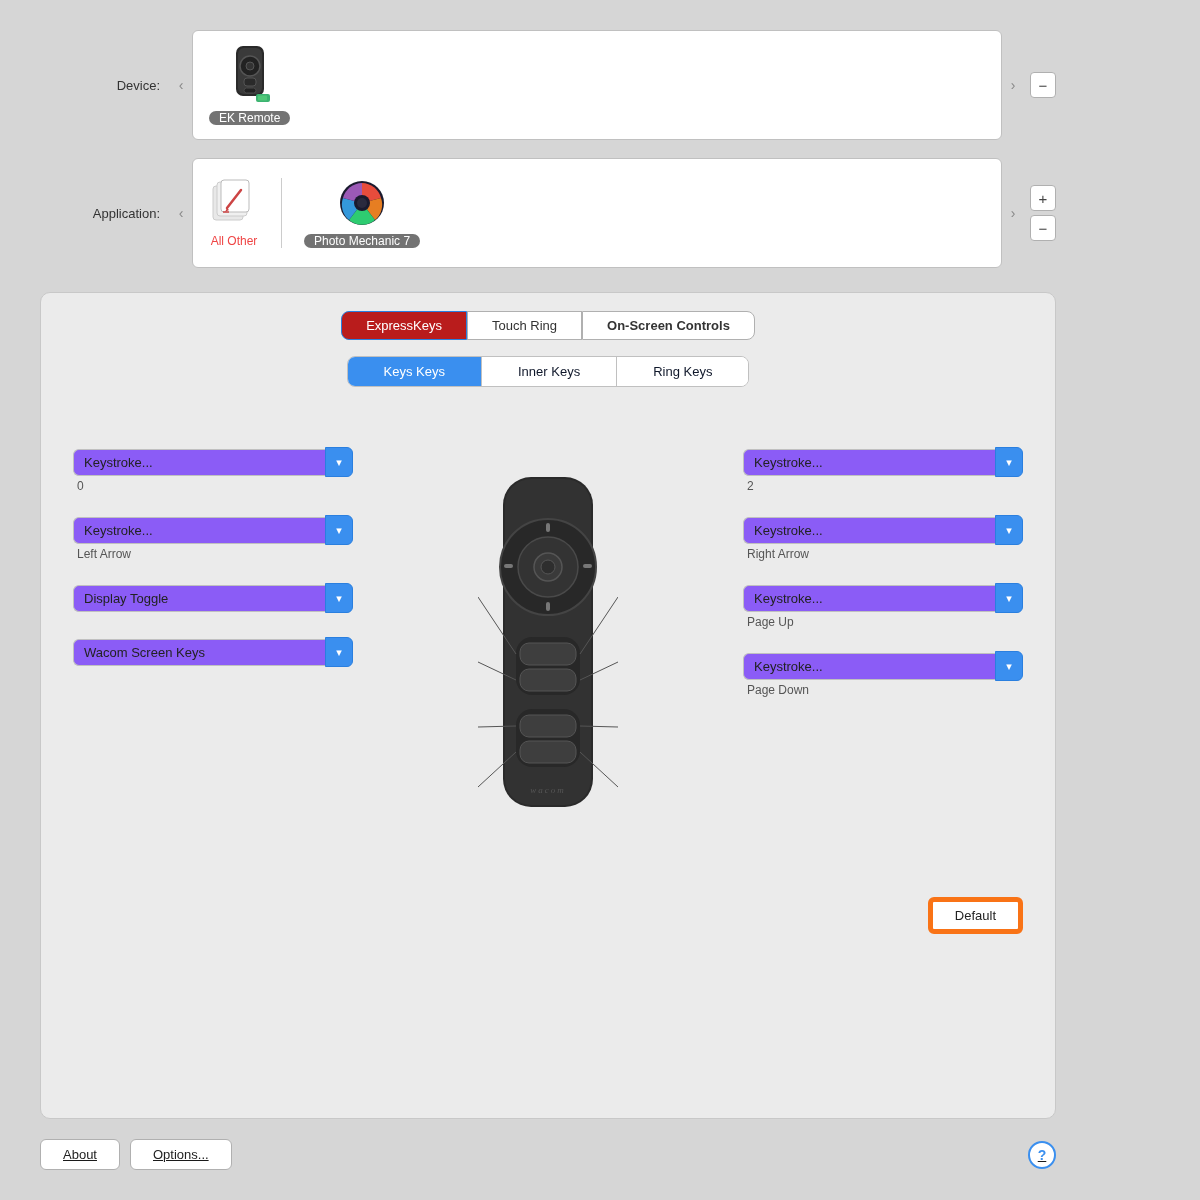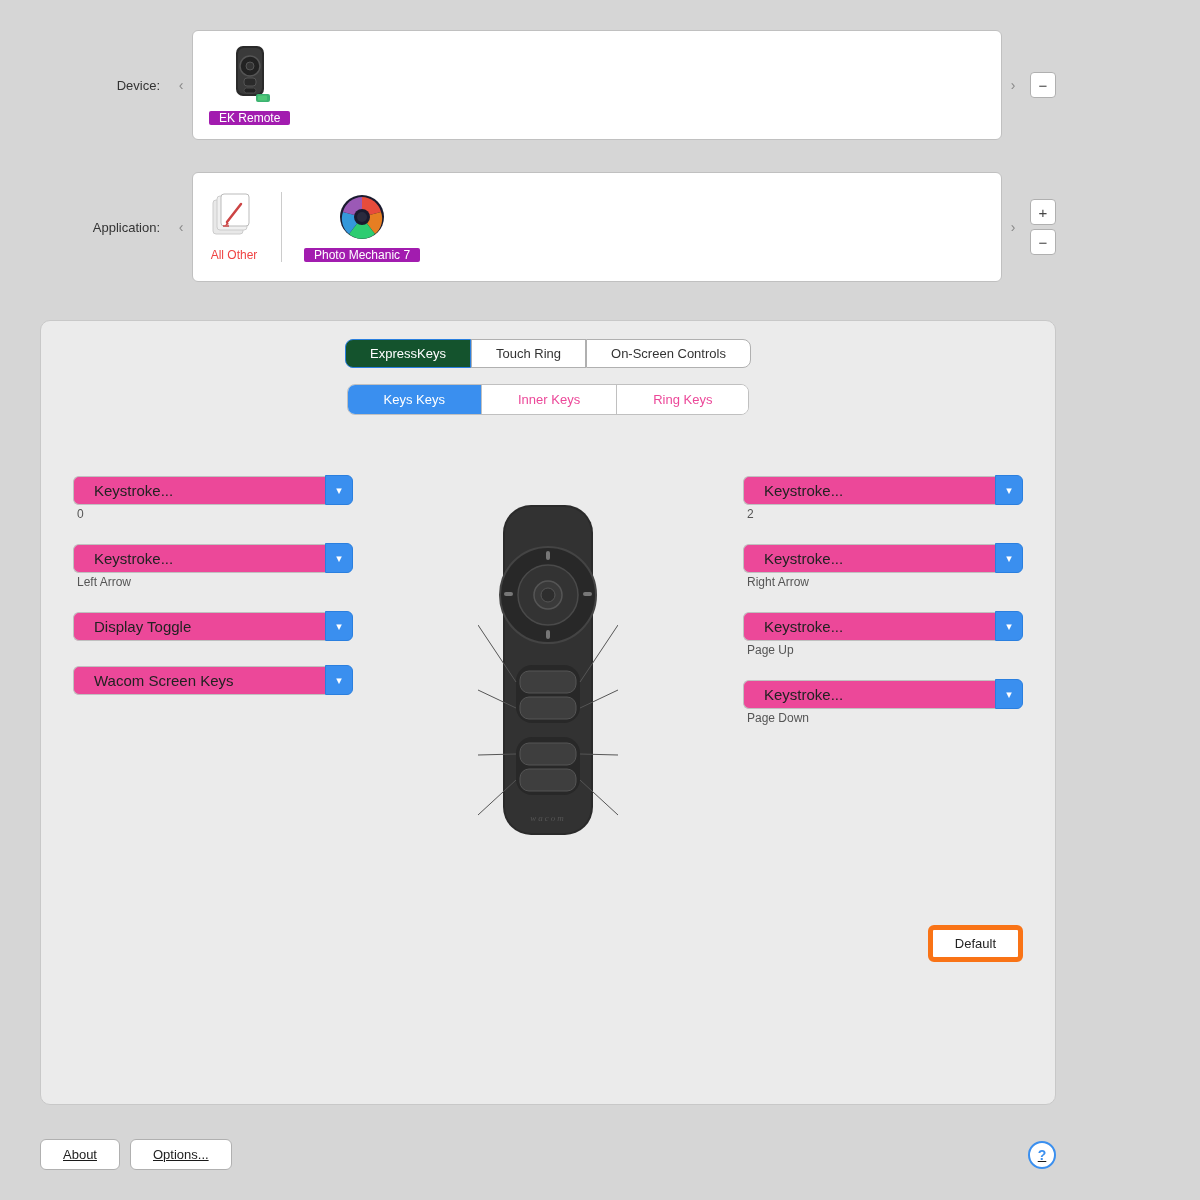--- a/index.html
+++ b/index.html
@@ -12,21 +12,21 @@
       height: 1200px;
       overflow: hidden;
       position: relative;
     }
     .main-container {
       padding: 30px 40px;
       width: 1096px;
       height: 1200px;
       display: flex;
       flex-direction: column;
-      gap: 18px;
+      gap: 4px;
     }
 
     
     .device-row, .application-row {
       display: flex;
       align-items: center;
       margin-bottom: 14px;
     }
     .row-label {
       width: 120px;
@@ -65,23 +65,23 @@
       gap: 6px;
     }
     .device-icon {
       width: 50px;
       height: 60px;
       display: flex;
       align-items: center;
       justify-content: center;
     }
     .device-label-badge {
-      background: #a21caf;
+      background: #737373;
       color: white;
-      border-radius: 2px;
+      border-radius: 8px;
       padding: 0 10px;
       font-size: 12px;
       font-weight: 500;
       white-space: nowrap;
     }
     .side-buttons {
       display: flex;
       flex-direction: column;
       gap: 4px;
       margin-left: 6px;
@@ -124,23 +124,23 @@
     }
     .tab-btn {
       padding: 6px 24px;
       border: 1px solid #b0b0b0;
       background: white;
       font-size: 13px;
       cursor: pointer;
       color: #333;
     }
     .tab-btn:first-child { border-radius: 8px 0 0 8px; }
-    .tab-btn:last-child { border-radius: 0 8px 8px 0; }
+    .tab-btn:last-child { border-radius: 0 8px 8px 0; font-weight: bold; }
     .tab-btn.active {
-      background: #14532d;
+      background: #b91c1c;
       color: white;
       border-color: #2a7fdf;
     }
 
     .sub-tab-bar {
       display: flex;
       justify-content: center;
       gap: 0;
       margin-bottom: 20px;
       background: white;
@@ -152,21 +152,21 @@
       margin-left: auto;
       margin-right: auto;
     }
     .sub-tab-btn {
       padding: 7px 36px;
       border: none;
       border-right: 1px solid #c0c0c0;
       background: white;
       font-size: 13px;
       cursor: pointer;
-      color: #ec4899;
+      color: #0f172a;
     }
     .sub-tab-btn:last-child { border-right: none; }
     .sub-tab-btn.active {
       background: #3a8fef;
       color: white;
     }
 
     
     .keys-layout {
       display: flex;
@@ -188,26 +188,26 @@
       flex-direction: column;
       gap: 2px;
     }
     .key-select-wrapper {
       display: flex;
       align-items: center;
       gap: 0;
     }
     .key-select {
       flex: 1;
-      padding: 5px 20px;
-      background: #ec4899;
+      padding: 5px 10px;
+      background: #8b5cf6;
       border: 1px solid #c0c0c0;
       border-right: none;
       border-radius: 6px 0 0 6px;
-      font-size: 15px;
+      font-size: 13px;
       color: #222;
       appearance: none;
       -webkit-appearance: none;
       cursor: pointer;
     }
     .key-dropdown-btn {
       width: 28px;
       height: 30px;
       background: #3a8fef;
       border: 1px solid #2a7fdf;

